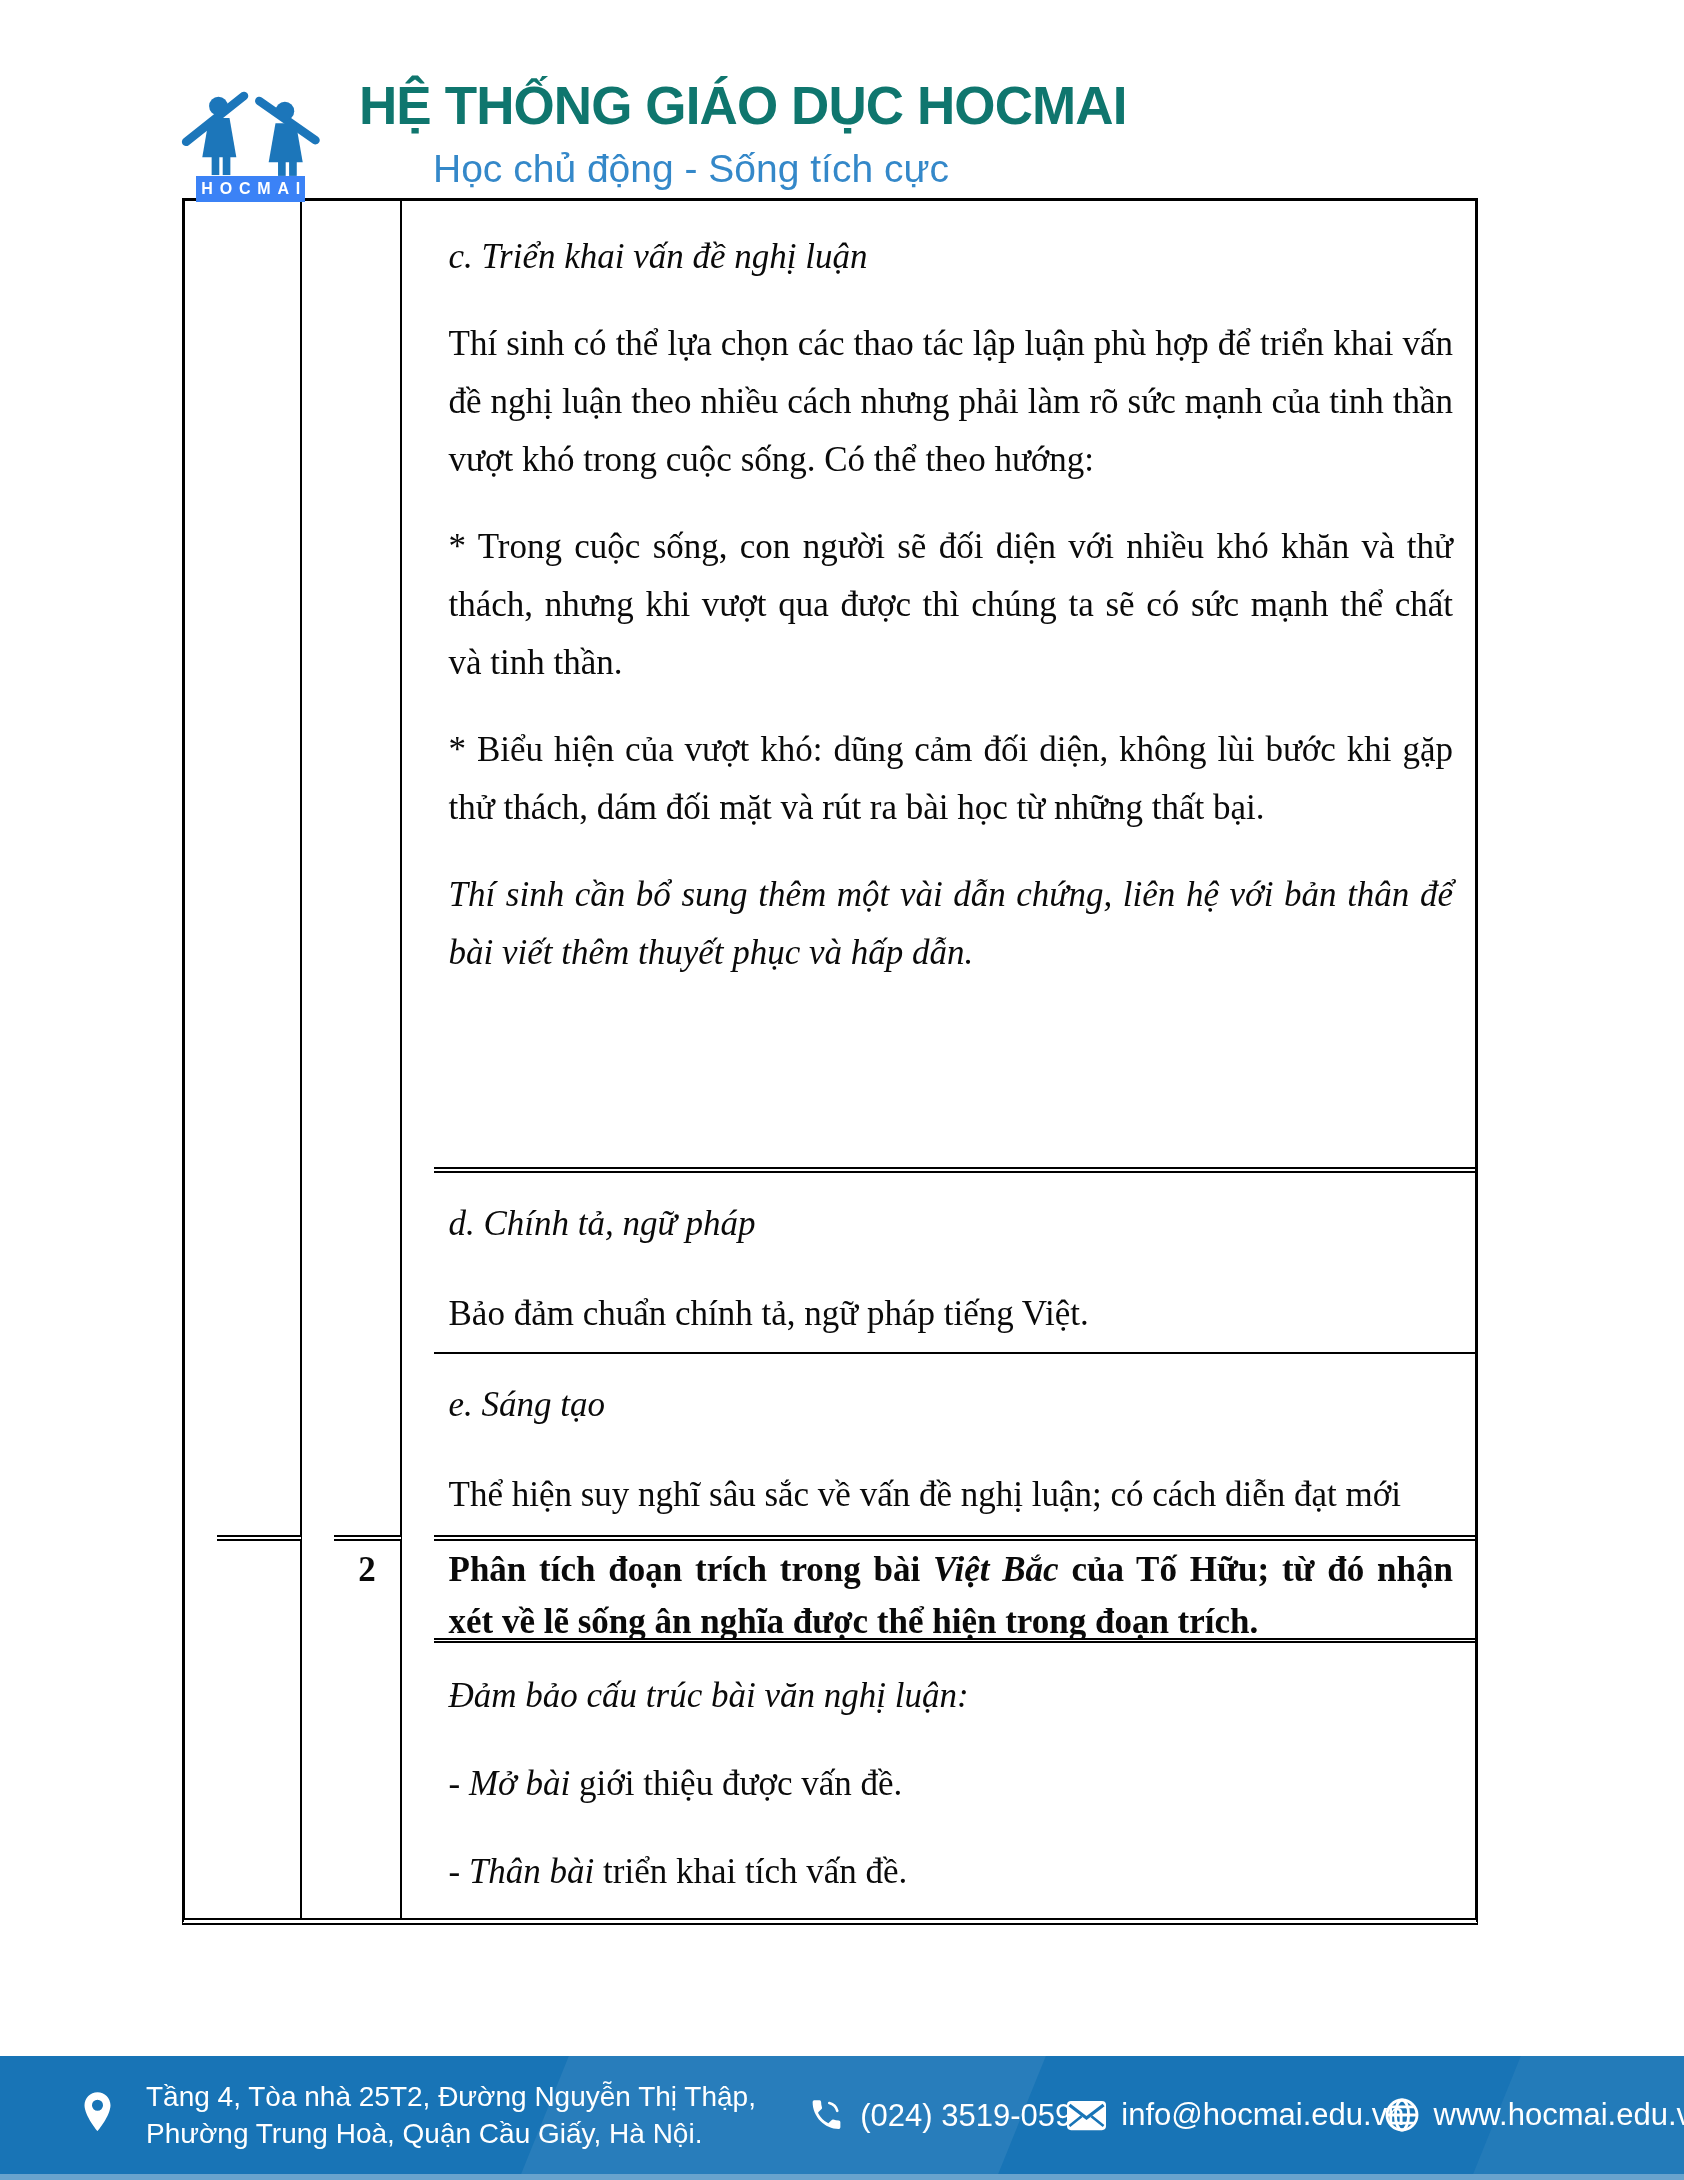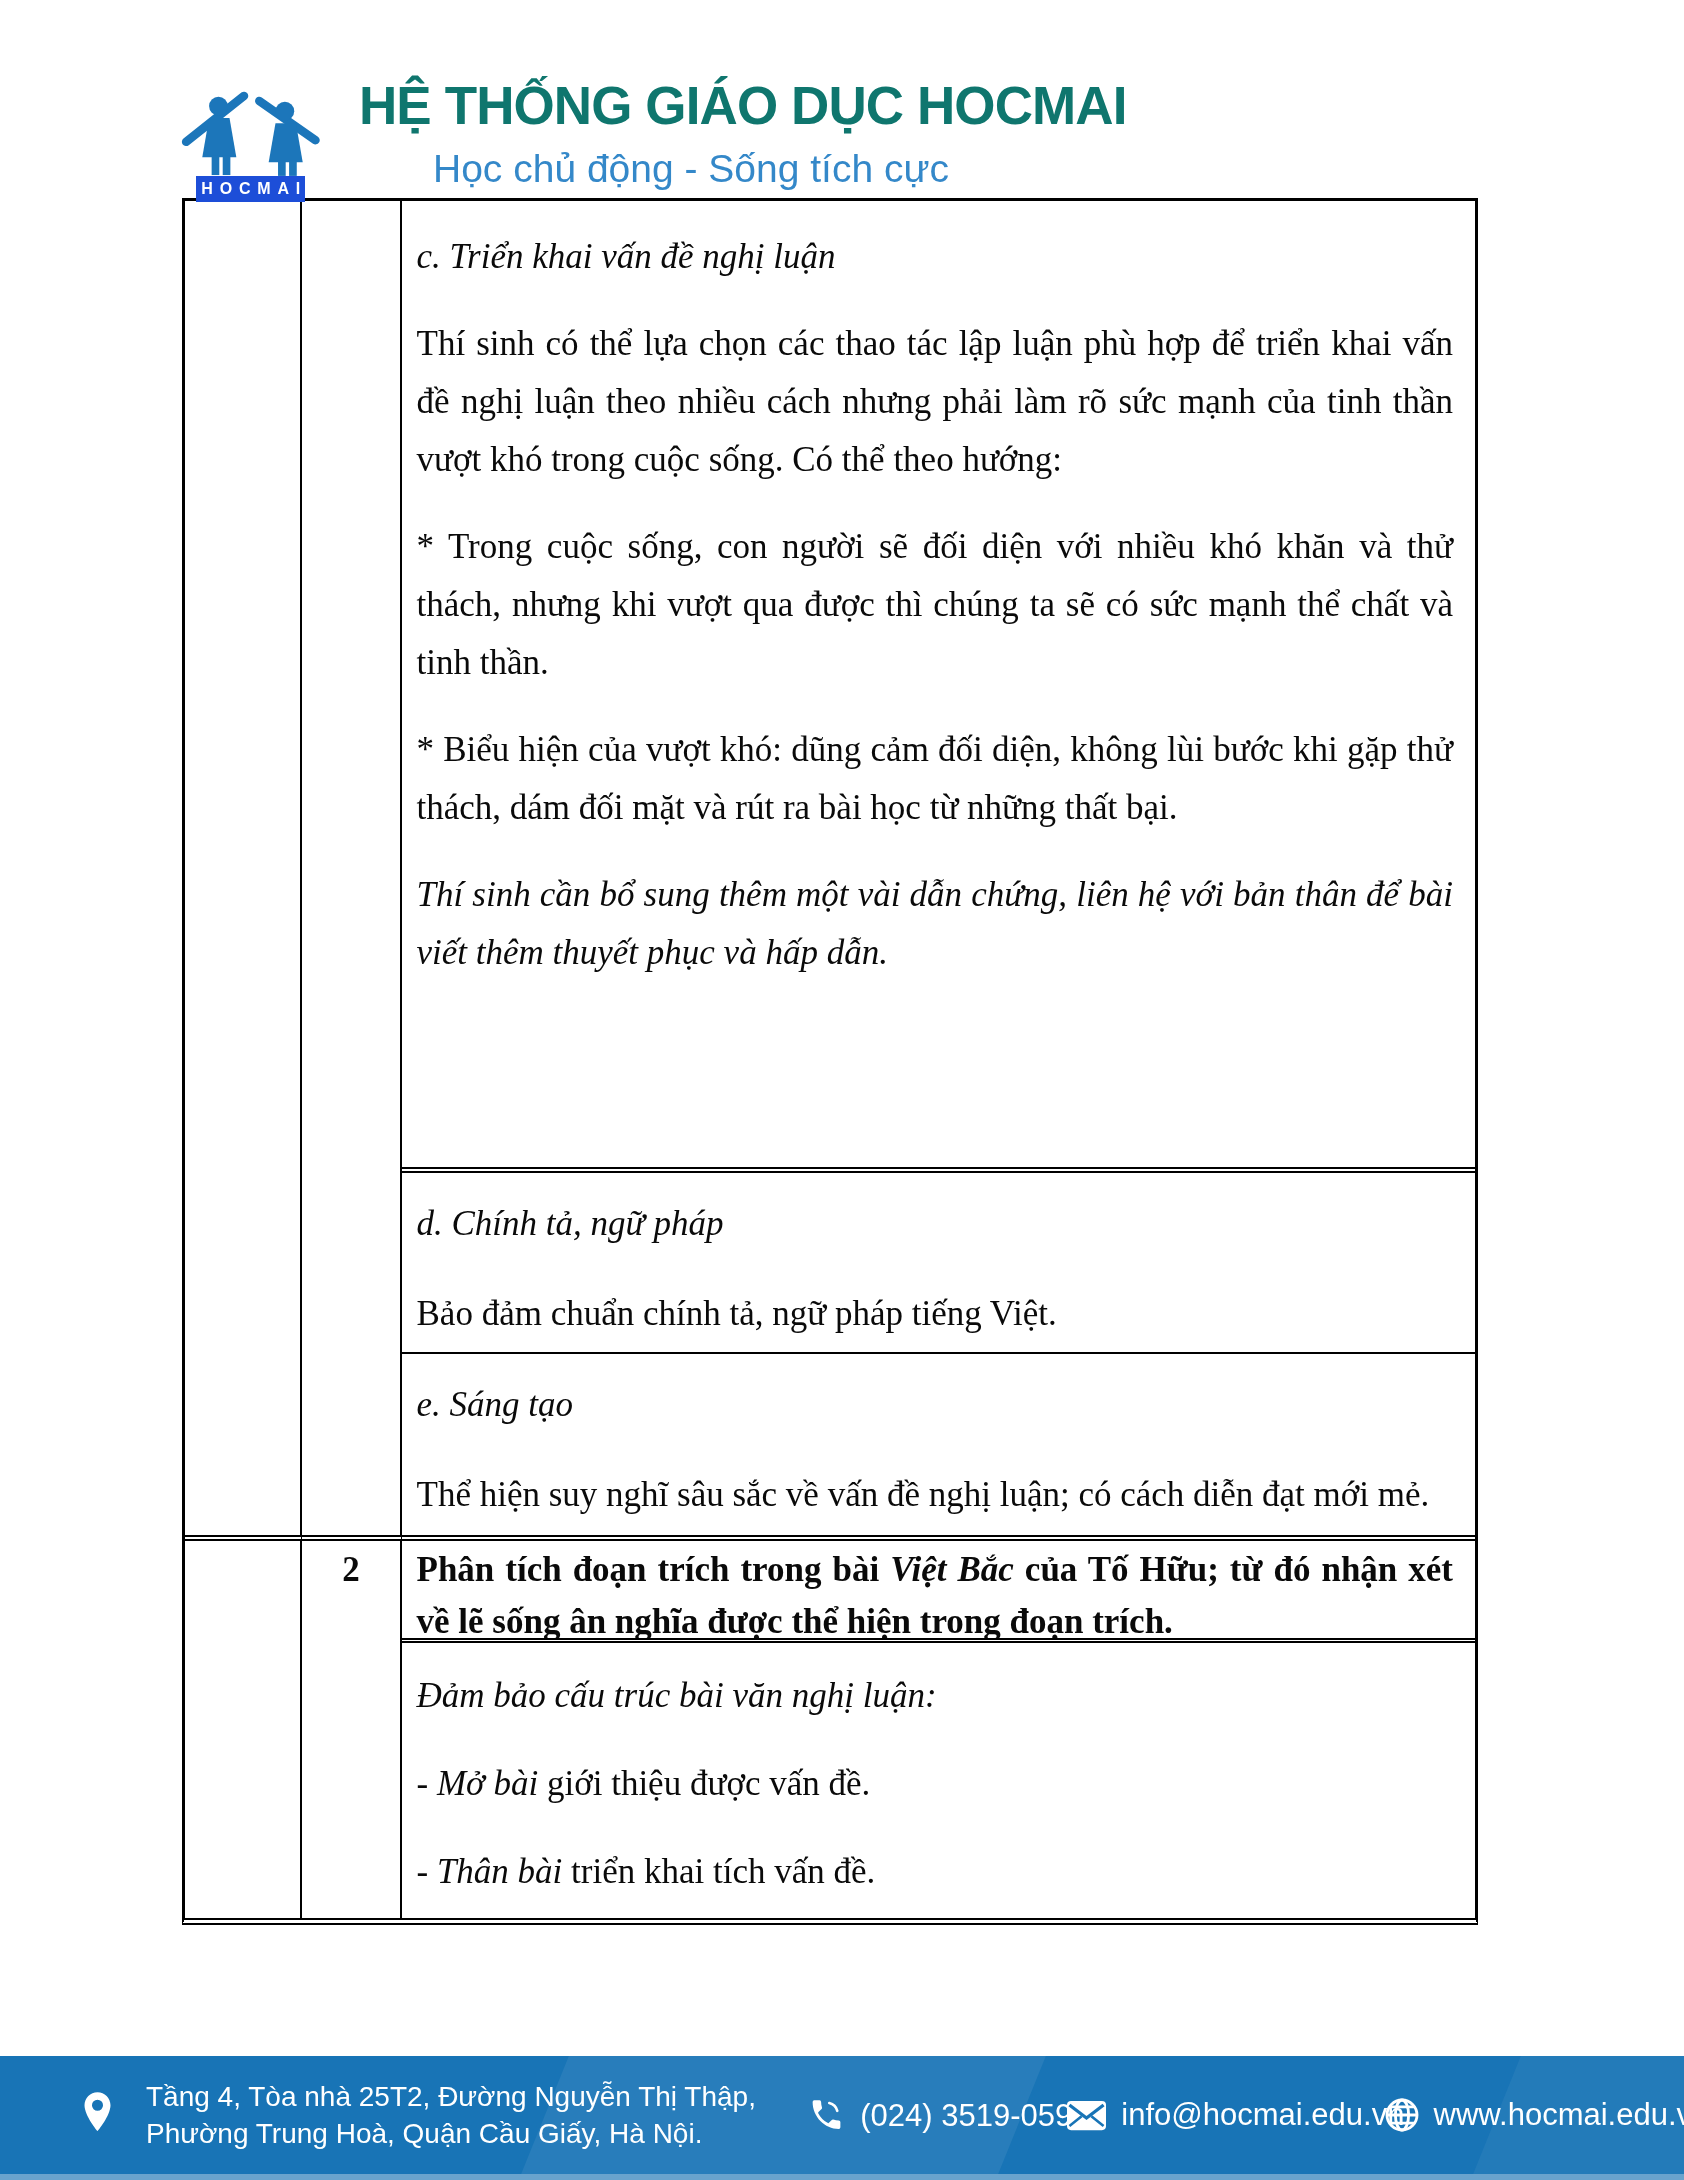--- a/index.html
+++ b/index.html
@@ -2,35 +2,35 @@
 <html style="font-size:13.6px"><head>
 <meta charset="utf-8">
 <style>
   * { margin:0; padding:0; box-sizing:border-box; }
   html,body { width:1685px; height:2181px; background:#ffffff; overflow:hidden; position:relative;
               font-family:"Liberation Sans", sans-serif; }
 
   
   .logo { position:absolute; left:181px; top:89px; width:147px; height:112px; z-index:6; }
   .logo svg { display:block; width:143px; height:87px; }
-  .logo-box { position:absolute; left:15.3px; top:87px; width:109px; height:25.6px; background:#1d4ed8;
+  .logo-box { position:absolute; left:15.3px; top:87px; width:109px; height:25.6px; background:#3b82f6;
               display:flex; align-items:center; justify-content:center; z-index:7; }
   .logo-box span { color:#fff; font-weight:bold; font-size:16px; letter-spacing:6.8px; text-indent:6.8px; }
   .brand-title { position:absolute; left:359px; top:75px; font-size:53px; font-weight:700;
                  color:#0f766e; letter-spacing:-0.9px; white-space:nowrap; z-index:2; }
   .brand-tagline { position:absolute; left:433px; top:147px; font-size:39px; font-weight:400;
                    color:#3488c9; white-space:nowrap; z-index:2; }
 
   
   .doc-table { position:absolute; left:182px; top:198px; width:1296px; height:1727px;
                border:3.4px solid #000; border-bottom:7.7px double #000; z-index:3;
                display:grid; grid-template-columns:117px 100px 1fr;
                grid-template-rows:972px 181px 181px 108px 1fr; background:transparent; }
   .cell { font-family:"Liberation Serif", serif; font-size:35px; color:#0a0a0a;
-          overflow:hidden; padding-left:14.5px; padding-right:22px; }
+          overflow:hidden; padding-left:14.5px; padding-right:22px;margin-left:32px; }
   .cA1 { grid-area:1/1/4/2; border-right:2.6px solid #000; }
   .cA2 { grid-area:1/2/4/3; border-right:2.6px solid #000; }
   .cC  { grid-area:1/3/2/4; border-bottom:6px double #000; padding-top:27px; }
   .cD  { grid-area:2/3/3/4; border-bottom:2.6px solid #000; padding-top:23px; }
   .cE  { grid-area:3/3/4/4; padding-top:23px; }
   .cB1 { grid-area:4/1/6/2; border-top:6px double #000; border-right:2.6px solid #000; }
   .cB2 { grid-area:4/2/6/3; border-top:6px double #000; border-right:2.6px solid #000;
          text-align:center; padding:8.5px 0 0 0; font-weight:700; }
   .cQ  { grid-area:4/3/5/4; border-top:6px double #000; border-bottom:5.1px double #000;
          padding-top:2.6px; font-weight:700; }

